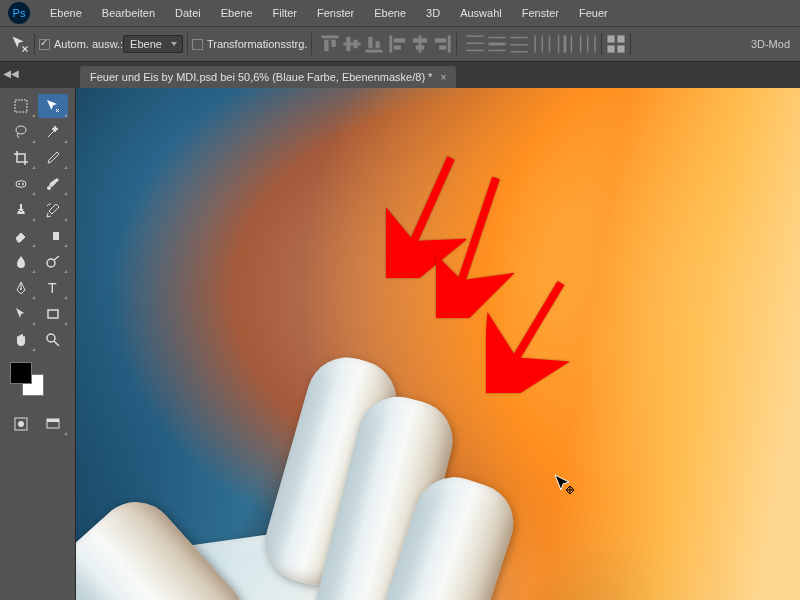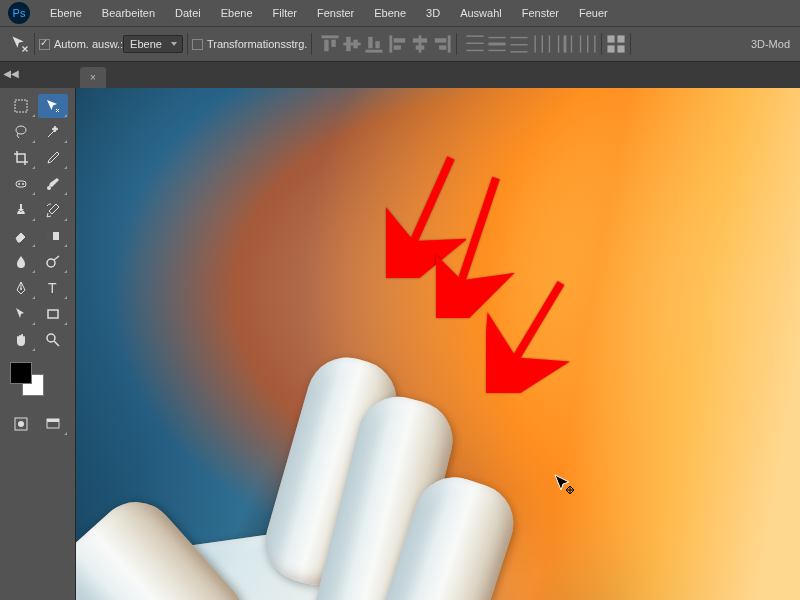--- a/index.html
+++ b/index.html
@@ -192,20 +192,21 @@
         <rect x="8" y="8" width="5" height="5" fill="#ccc"></rect>
       </svg>
     </div>
   <div class="sep"></div>
   <span style="margin-left:auto;color:#ccc">3D-Mod</span>
 </div>
 
 <div class="tab-strip">
   <div class="doc-handle">◀◀</div>
   <div class="tab">
+    <span>Feuer und Eis by MDI.psd bei 50,6% (Blaue Farbe, Ebenenmaske/8) *</span>
     <span class="tab-close">×</span>
   </div>
 </div>
 
 <div class="workspace">
 
   <div class="toolbar">
     <div class="tool-row">
       <div class="tool">
           <svg viewBox="0 0 16 16">

